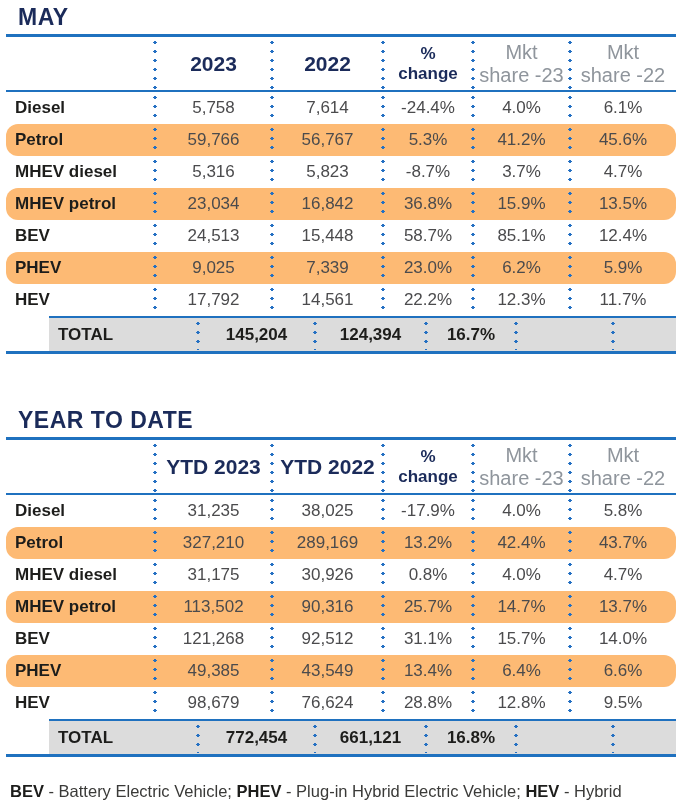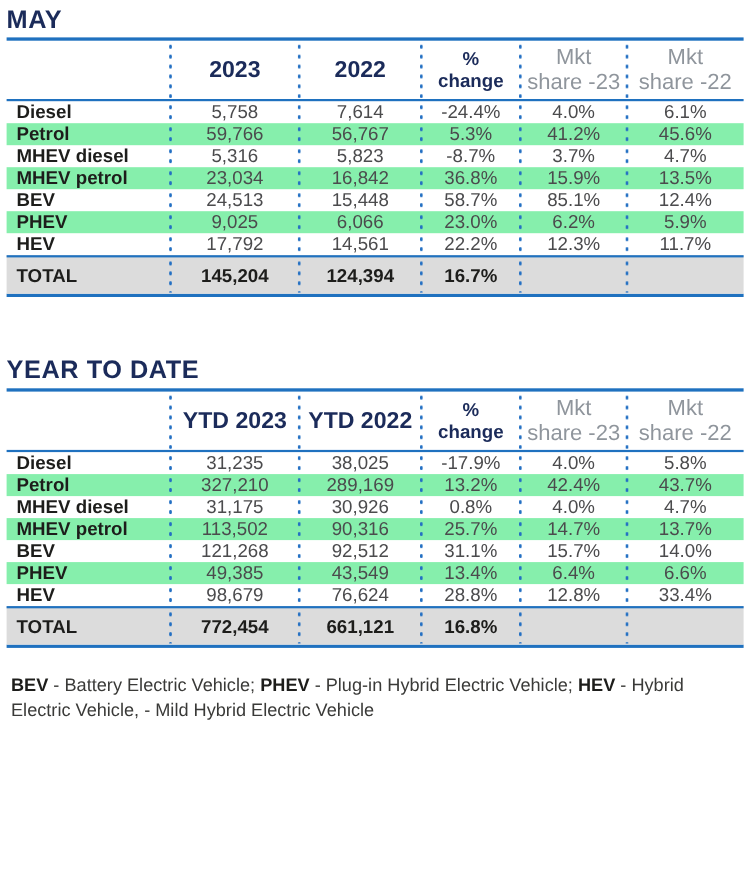--- a/index.html
+++ b/index.html
@@ -11,21 +11,21 @@
     overflow: hidden;
     font-family: "Liberation Sans", "DejaVu Sans", sans-serif;
     font-stretch: condensed;
   }
   .page {
     width: 670px;
     margin: 0 auto;
     padding-top: 4px;
   }
   .section-title {
-    margin: 0 0 3px 0;
+    margin: 0 0 3px 12px;
     font-size: 23px;
     font-weight: bold;
     letter-spacing: 0.5px;
     color: #1b2b5a;
   }
   .section.second .section-title {
     margin-top: 53px;
   }
   .tbl {
     border-top: 3px solid #1f71bf;
@@ -67,40 +67,42 @@
   }
   .header-row .cell.small {
     font-size: 17px;
   }
   .header-row .cell.muted {
     color: #8f959c;
     font-weight: normal;
     font-size: 20px;
   }
   .row {
-    height: 20px;
+    height: 32px;
     font-size: 17px;
   }
   .row.shade {
-    background: #86efac;
+    background: #fdba74;
+    border-radius: 12px;
   }
   .cell.label {
     justify-content: flex-start;
     padding-left: 9px;
     font-weight: bold;
     color: #1d1d1b;
   }
   .cell.value {
     color: #4b4b4d;
   }
   .total-row {
     height: 33px;
     background: #dcdcdc;
     border-top: 2px solid #1f71bf;
     font-size: 17px;
+    margin-left: 43px;
   }
   .total-row .cell.value {
     font-weight: bold;
     color: #1d1d1b;
   }
   .footnote {
     margin: 23px 2px 0 4px;
     font-size: 16.5px;
     line-height: 1.42;
     color: #3a3a38;
@@ -165,21 +167,21 @@
             <div class="cell label">BEV</div>
             <div class="cell value">24,513</div>
             <div class="cell value">15,448</div>
             <div class="cell value">58.7%</div>
             <div class="cell value">85.1%</div>
             <div class="cell value">12.4%</div>
           </div>
           <div class="grid row shade">
             <div class="cell label">PHEV</div>
             <div class="cell value">9,025</div>
-            <div class="cell value">6,066</div>
+            <div class="cell value">7,339</div>
             <div class="cell value">23.0%</div>
             <div class="cell value">6.2%</div>
             <div class="cell value">5.9%</div>
           </div>
           <div class="grid row">
             <div class="cell label">HEV</div>
             <div class="cell value">17,792</div>
             <div class="cell value">14,561</div>
             <div class="cell value">22.2%</div>
             <div class="cell value">12.3%</div>
@@ -259,21 +261,21 @@
             <div class="cell value">13.4%</div>
             <div class="cell value">6.4%</div>
             <div class="cell value">6.6%</div>
           </div>
           <div class="grid row">
             <div class="cell label">HEV</div>
             <div class="cell value">98,679</div>
             <div class="cell value">76,624</div>
             <div class="cell value">28.8%</div>
             <div class="cell value">12.8%</div>
-            <div class="cell value">33.4%</div>
+            <div class="cell value">9.5%</div>
           </div>
         </div>
       <div class="grid total-row">
         <div class="cell label">TOTAL</div>
         <div class="cell value">772,454</div>
         <div class="cell value">661,121</div>
         <div class="cell value">16.8%</div>
         <div class="cell value"></div>
         <div class="cell value"></div>
       </div>

